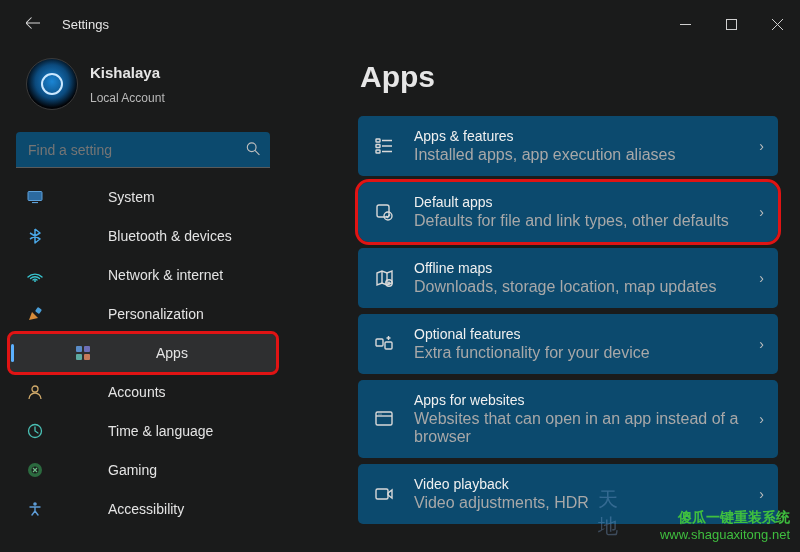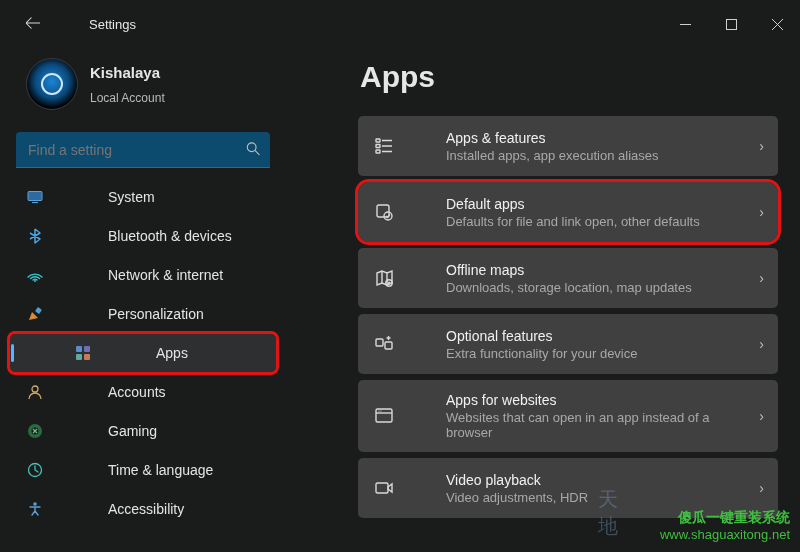--- a/index.html
+++ b/index.html
@@ -1,19 +1,19 @@
 <!DOCTYPE html>
 <html><head>
 <meta charset="utf-8">
 <style>
   * { box-sizing: border-box; margin: 0; padding: 0; font-family: "Segoe UI", Arial, sans-serif; }
   body { width: 800px; height: 552px; background: #1a1b1b; color: #e6e6e6; overflow: hidden; position: relative; }
 
   
-  .titlebar { display: flex; align-items: center; height: 40px; padding: 8px 0 0 22px; gap: 27px; }
+  .titlebar { display: flex; align-items: center; height: 40px; padding: 8px 0 0 22px; }
   .back-btn { width: 22px; text-align: center; font-size: 15px; color: #d8d8d8; }
   .win-title { margin-left: 18px; font-size: 13px; color: #e6e6e6; }
   .win-controls { margin-left: auto; display: flex; }
   .win-controls .ctl { width: 46px; height: 40px; display:flex; align-items:center; justify-content:center; font-size:13px; color:#cfcfcf;}
   .win-controls .ctl svg { width: 11px; height: 11px; stroke:#cfcfcf; stroke-width:1; fill:none; }
 
   
   .content { display: flex; padding: 0 12px 0 8px; }
   .sidebar { width: 280px; flex-shrink:0; padding-right: 10px; }
   .main { flex: 1; padding: 20px 10px 0 70px; }
@@ -44,26 +44,26 @@
   .nav .nicon svg { width:16px; height:16px; }
   .nav .nlabel { color:#e4e4e4; }
 
   .highlight-red { outline:3px solid #e01414; border-radius:5px; }
 
   
   .page-title { font-size:30px; font-weight:600; margin: 0 0 22px 2px; }
 
   
   .cards { display:flex; flex-direction:column; gap:6px; }
-  .card { display:flex; align-items:center; background:#404040; border-radius:5px; padding:12px 14px 12px 14px; min-height:60px;gap:32px; }
+  .card { display:flex; align-items:center; background:#0c4a6e; border-radius:5px; padding:12px 14px 12px 14px; min-height:60px; }
   .card .cicon { width:24px; display:flex; align-items:center; justify-content:center; margin-right:18px; }
   .card .cicon svg { width:20px; height:20px; stroke:#d9d9d9; fill:none; stroke-width:1.4; }
   .card .ctxt { flex:1; }
   .card .ctitle { font-size:14px; color:#f0f0f0; }
-  .card .csub { font-size:13px; color:#a8a8a8; margin-top:2px; }
+  .card .csub { font-size:16px; color:#a8a8a8; margin-top:2px; }
   .card .chev { color:#bdbdbd; font-size:14px; }
   .cards .highlight-red { outline:3px solid #e01414; border-radius:11px; }
 
   
   .watermark { position:absolute; right:10px; bottom:10px; text-align:right; pointer-events:none; }
   .watermark .wm1 { font-size:14px; color:#3fbf3f; font-weight:600; }
   .watermark .wm2 { font-size:13px; color:#3fbf3f; }
   .watermark .wmbadge {
     position:absolute; right:170px; bottom:2px; font-size:20px; color:#7fa5d4;
     opacity:0.35; letter-spacing:2px;text-align:center;
@@ -171,35 +171,35 @@
             <svg viewBox="0 0 16 16">
               <circle cx="8" cy="5" r="3" stroke="#cfa96a" stroke-width="1.3" fill="none"></circle>
               <path d="M2 15 A6 6 0 0 1 14 15" stroke="#cfa96a" stroke-width="1.3" fill="none"></path>
             </svg>
           </span>
         <span class="nlabel">Accounts</span>
       </li>
       <li>
         <span class="nicon">
             <svg viewBox="0 0 16 16">
+              <circle cx="8" cy="8" r="6.5" stroke="#4ac0b5" stroke-width="1.3" fill="none"></circle>
+              <path d="M8 4 V8 L11 10" stroke="#4ac0b5" stroke-width="1.3" fill="none" stroke-linecap="round"></path>
+            </svg>
+          </span>
+        <span class="nlabel">Time &amp; language</span>
+      </li>
+      <li>
+        <span class="nicon">
+            <svg viewBox="0 0 16 16">
               <circle cx="8" cy="8" r="7" fill="#2b6a3f"></circle>
               <circle cx="8" cy="8" r="3.5" fill="#1a1b1b"></circle>
               <path d="M6 6 L10 10 M10 6 L6 10" stroke="#6fc08a" stroke-width="1.2"></path>
             </svg>
           </span>
         <span class="nlabel">Gaming</span>
-      </li>
-      <li>
-        <span class="nicon">
-            <svg viewBox="0 0 16 16">
-              <circle cx="8" cy="8" r="6.5" stroke="#4ac0b5" stroke-width="1.3" fill="none"></circle>
-              <path d="M8 4 V8 L11 10" stroke="#4ac0b5" stroke-width="1.3" fill="none" stroke-linecap="round"></path>
-            </svg>
-          </span>
-        <span class="nlabel">Time &amp; language</span>
       </li>
       <li>
         <span class="nicon">
             <svg viewBox="0 0 16 16">
               <circle cx="8" cy="3" r="1.8" fill="#5e9dd8"></circle>
               <path d="M3 6 L13 6 M8 6 V10 L5 14 M8 10 L11 14" stroke="#5e9dd8" stroke-width="1.4" fill="none" stroke-linecap="round"></path>
             </svg>
           </span>
         <span class="nlabel">Accessibility</span>
       </li>
@@ -229,21 +229,21 @@
       <div class="card highlight-red">
         <span class="cicon">
             <svg viewBox="0 0 20 20">
               <rect x="3" y="3" width="12" height="12" rx="2"></rect>
               <circle cx="14" cy="14" r="4"></circle>
               <path d="M12 14 L13.5 15.5 L16 12.5" stroke-width="1.3"></path>
             </svg>
           </span>
         <div class="ctxt">
           <div class="ctitle">Default apps</div>
-          <div class="csub">Defaults for file and link open, other defaults</div>
+          <div class="csub">Defaults for file and link types, other defaults</div>
         </div>
         <span class="chev">›</span>
       </div>
 
       <div class="card">
         <span class="cicon">
             <svg viewBox="0 0 20 20">
               <path d="M3 5 L8 3 L13 5 L18 3 V15 L13 17 L8 15 L3 17 Z"></path>
               <path d="M8 3 V15 M13 5 V17"></path>
               <circle cx="15" cy="15" r="3.2"></circle>

